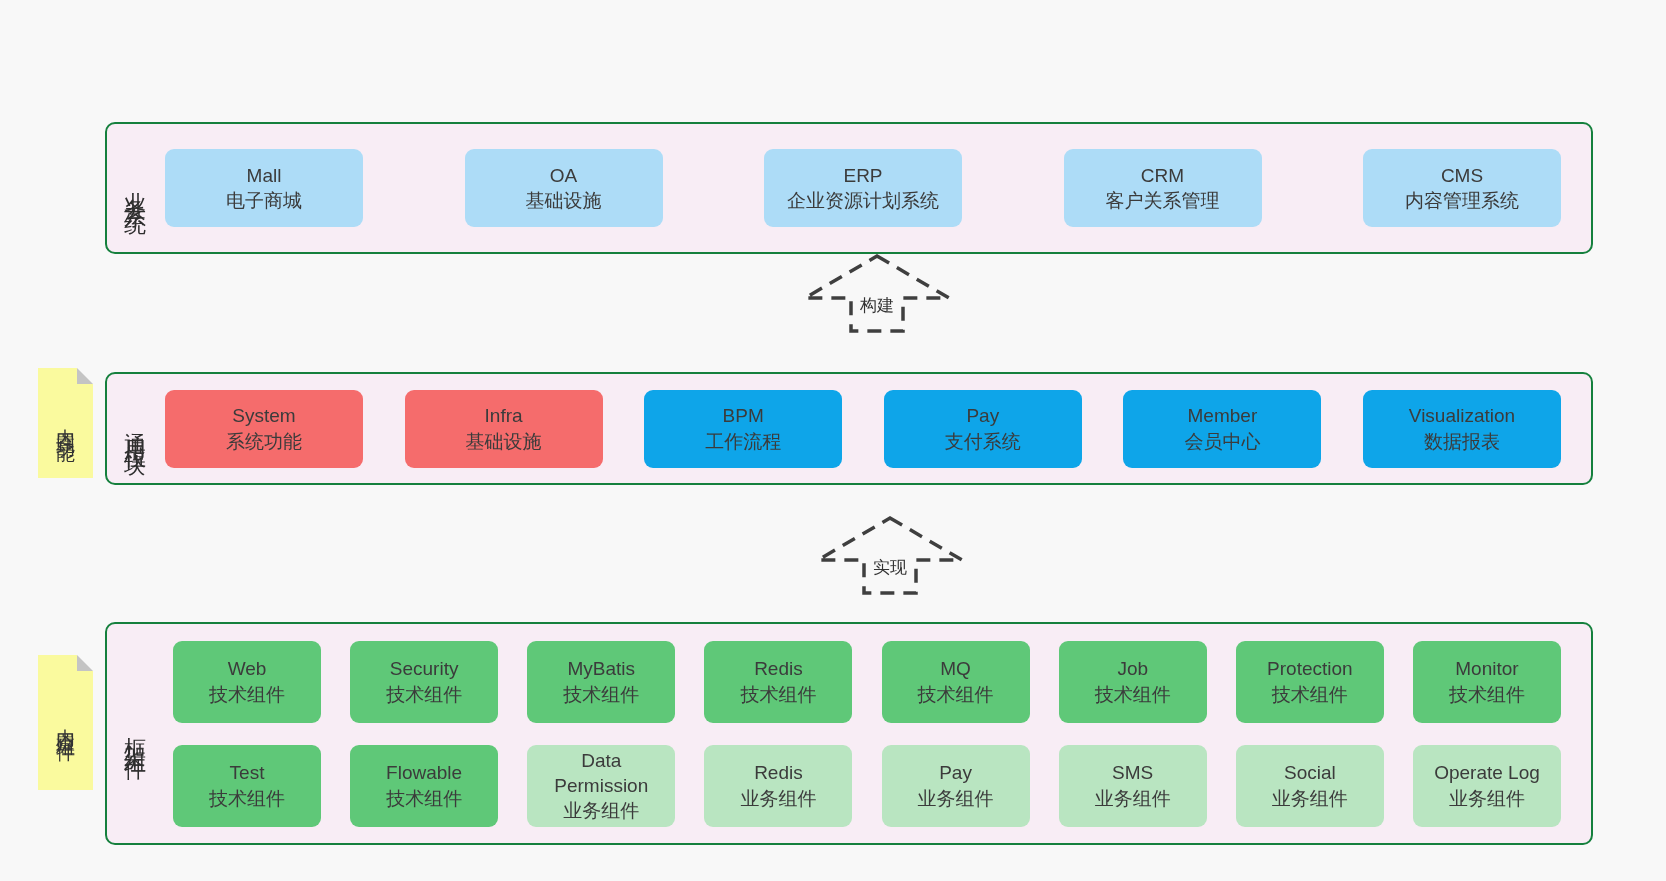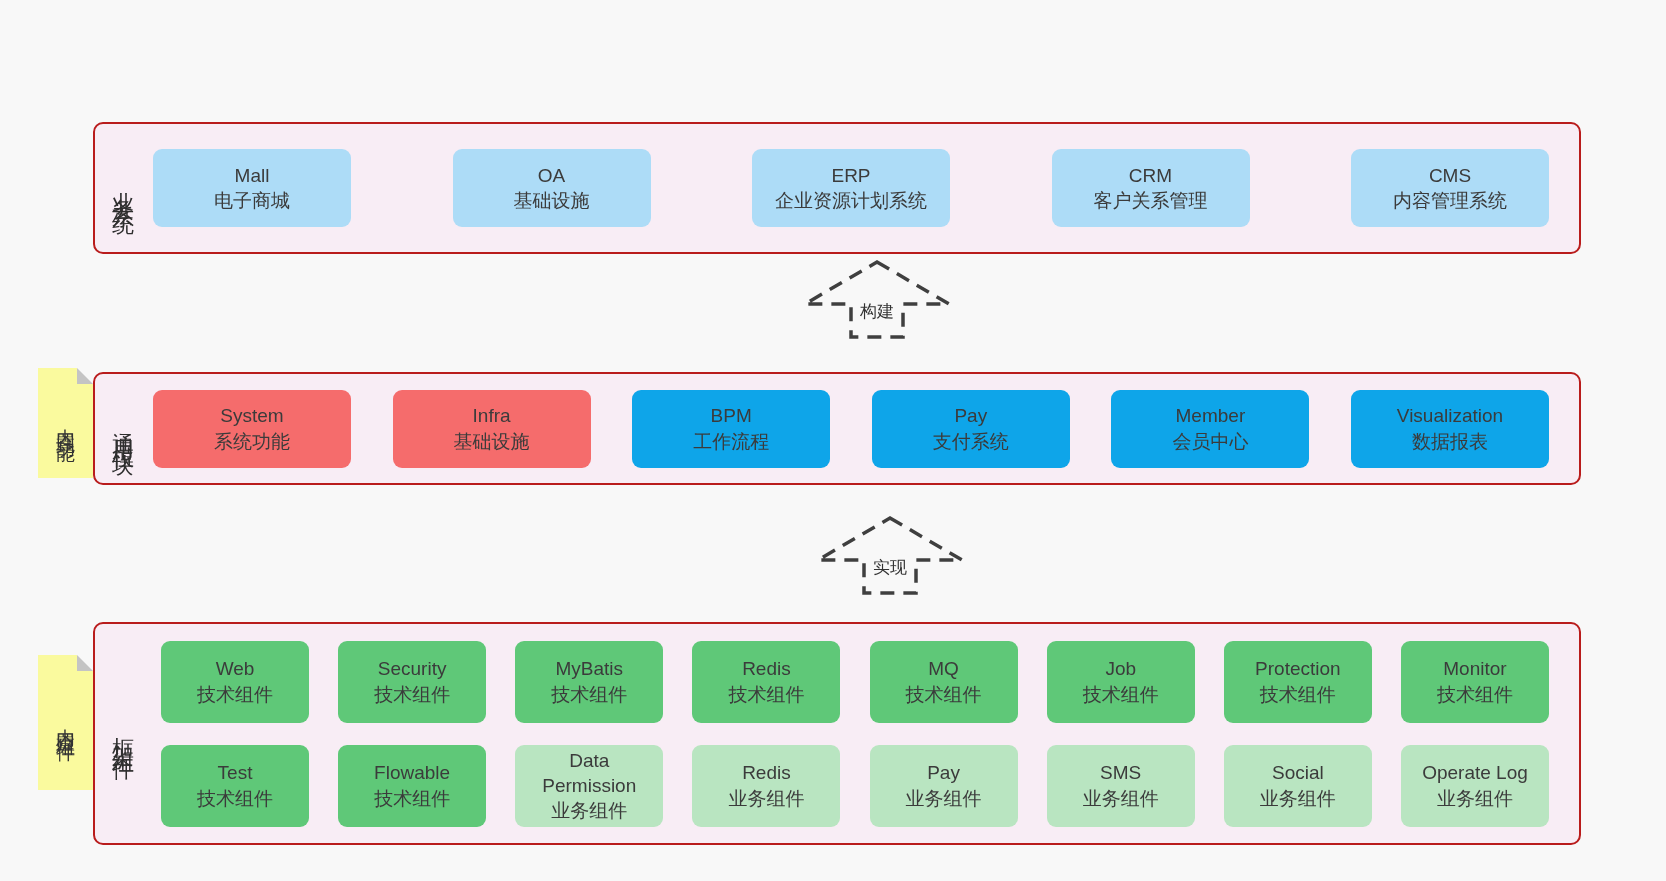--- a/index.html
+++ b/index.html
@@ -8,24 +8,24 @@
     position:relative;
     background:#f8f8f8;
     font-family:"Liberation Sans","DejaVu Sans",sans-serif;
     color:#3b3b3b;
     overflow:hidden;
   }
 
   
   .band {
     position:absolute;
-    left:93px;
+    left:105px;
     width:1488px;
     background:#f8edf5;
-    border:2px solid #b91c1c;
+    border:2px solid #15803d;
     border-radius:10px;
     display:flex;
   }
   #band-business   { top:122px; height:132px; }
   #band-modules    { top:372px; height:113px; }
   #band-components { top:622px; height:223px; }
 
   .band-label {
     width:56px;
     display:flex;
@@ -104,21 +104,21 @@
     justify-content:center;
     writing-mode:vertical-rl;
     text-orientation:upright;
     font-size:19px;
     letter-spacing:5px;
     color:#333;
   }
 
   
   .arrow { position:absolute; width:160px; height:82px; }
-  #arrow-build     { left:797px; top:258px; }
+  #arrow-build     { left:797px; top:252px; }
   #arrow-implement { left:810px; top:514px; }
   .arrow svg { display:block; width:160px; height:82px; }
   .arrow polygon {
     fill:none;
     stroke:#3f3f3f;
     stroke-width:3.5;
     stroke-dasharray:14 9;
   }
   .arrow-label {
     position:absolute;

